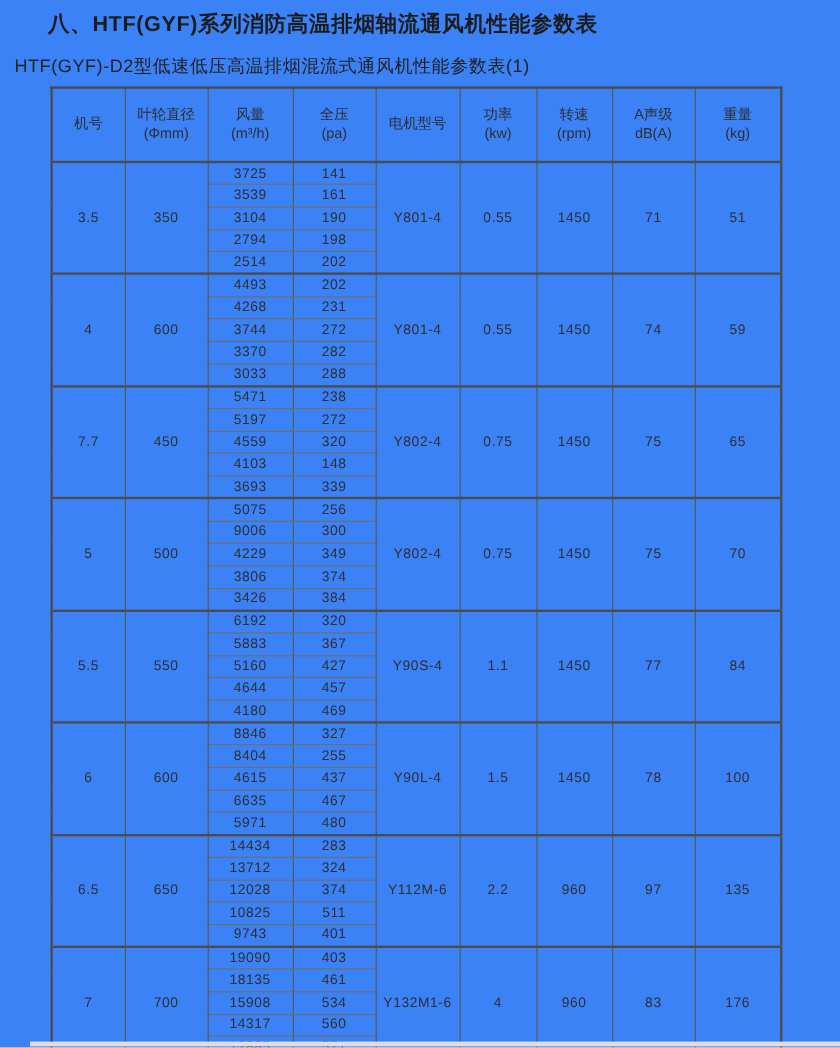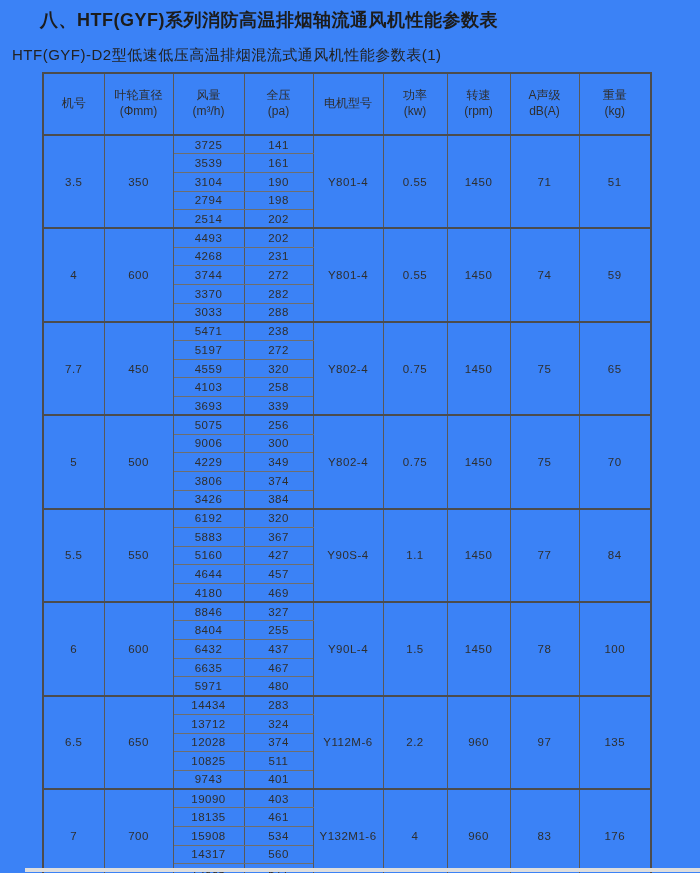--- a/index.html
+++ b/index.html
@@ -216,21 +216,21 @@
         <tr>
           <td class="sub-cell">5197</td>
           <td class="sub-cell">272</td>
         </tr>
         <tr>
           <td class="sub-cell">4559</td>
           <td class="sub-cell">320</td>
         </tr>
         <tr>
           <td class="sub-cell">4103</td>
-          <td class="sub-cell">258</td>
+          <td class="sub-cell">148</td>
         </tr>
         <tr>
           <td class="sub-cell">3693</td>
           <td class="sub-cell">339</td>
         </tr>
       </tbody>
       <tbody>
         <tr>
           <td rowspan="5">5</td>
           <td rowspan="5">500</td>
@@ -298,21 +298,21 @@
           <td rowspan="5">1.5</td>
           <td rowspan="5">1450</td>
           <td rowspan="5">78</td>
           <td rowspan="5">100</td>
         </tr>
         <tr>
           <td class="sub-cell">8404</td>
           <td class="sub-cell">255</td>
         </tr>
         <tr>
-          <td class="sub-cell">6432</td>
+          <td class="sub-cell">4615</td>
           <td class="sub-cell">437</td>
         </tr>
         <tr>
           <td class="sub-cell">6635</td>
           <td class="sub-cell">467</td>
         </tr>
         <tr>
           <td class="sub-cell">5971</td>
           <td class="sub-cell">480</td>
         </tr>

